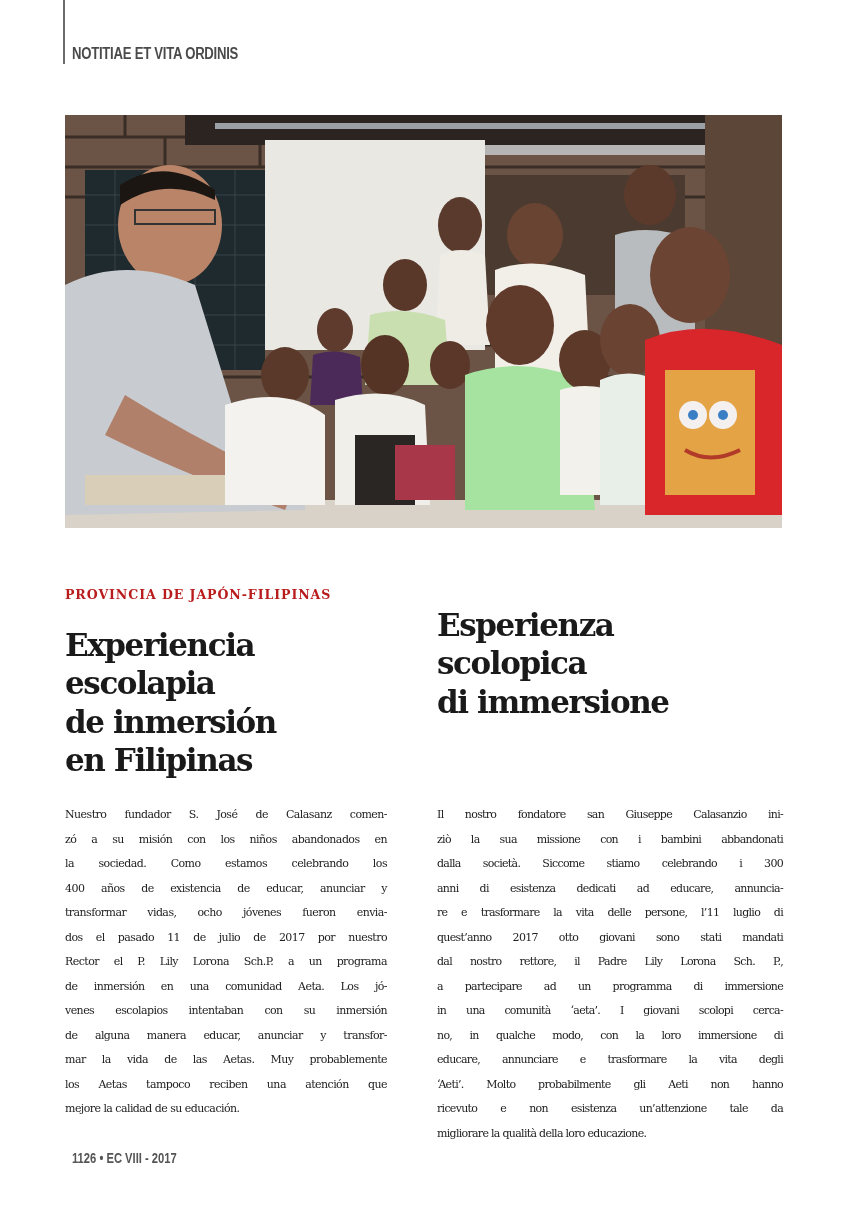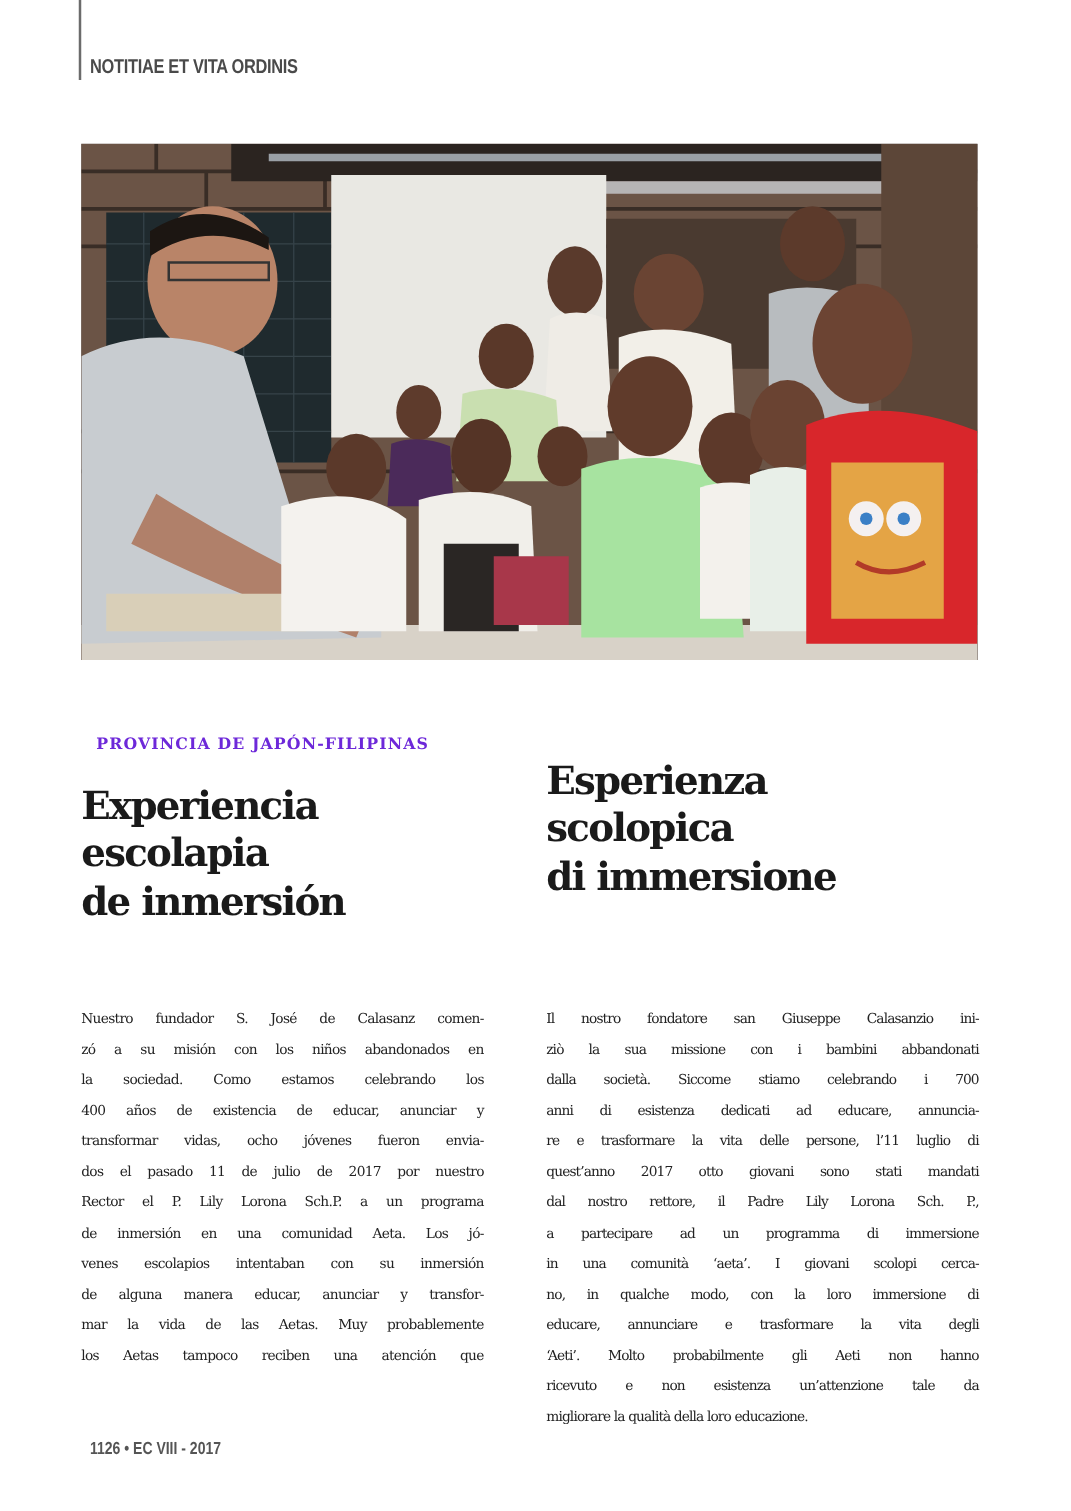--- a/index.html
+++ b/index.html
@@ -8,21 +8,21 @@
     .running-rule { position: absolute; left: 63px; top: 0; width: 2px; height: 64px; background: #6b6b6b; }
     .running-head { position: absolute; left: 72px; top: 45px; font-family: "Liberation Sans", sans-serif; font-weight: bold; font-size: 16px; letter-spacing: -0.3px; color: #4a4a4a; transform: scaleX(0.82); transform-origin: left center; white-space: nowrap; }
 
     .photo { position: absolute; left: 65px; top: 115px; width: 717px; height: 413px; overflow: hidden; background: #5a4a40; }
     .photo svg { display: block; width: 100%; height: 100%; }
 
     .col { position: absolute; top: 585px; }
     .col-left { left: 65px; width: 320px; }
     .col-right { left: 437px; width: 346px; }
 
-    .kicker { font-family: "DejaVu Serif", serif; font-weight: bold; font-size: 12.6px; letter-spacing: 0.9px; color: #6d28d9; white-space: nowrap; line-height: 20px; height: 20px; margin-left: 12px; }
+    .kicker { font-family: "DejaVu Serif", serif; font-weight: bold; font-size: 12.6px; letter-spacing: 0.9px; color: #b91c1c; white-space: nowrap; line-height: 20px; height: 20px; }
     .col-right .kicker { letter-spacing: 0.55px; }
 
     .headline { font-family: "DejaVu Serif", serif; font-weight: bold; font-size: 31px; line-height: 38.5px; letter-spacing: -1.4px; color: #1a1a1a; }
     .headline div { white-space: nowrap; }
 
     .body { position: absolute; top: 218px; font-family: "DejaVu Serif", serif; font-size: 11px; line-height: 24.5px; color: #222; }
     .col-left .body { width: 322px; letter-spacing: -0.55px; }
     .col-right .body { width: 346px; letter-spacing: -0.7px; }
     .body div { white-space: nowrap; text-align: justify; text-align-last: justify; }
     .body div.last { text-align-last: left; }
@@ -117,47 +117,49 @@
     <path d="M620 335 Q645 350 675 335" stroke="#b23a28" stroke-width="4" fill="none"></path>
   </svg>
 </div>
 
 <section class="col col-left">
   <div class="kicker">PROVINCIA DE JAPÓN-FILIPINAS</div>
   <h1 class="headline" style="margin-bottom:0;">
     <div>Experiencia</div>
     <div>escolapia</div>
     <div>de inmersión</div>
+    <div>en Filipinas</div>
   </h1>
   <div class="body">
     <div>Nuestro fundador S. José de Calasanz comen-</div>
     <div>zó a su misión con los niños abandonados en</div>
     <div>la sociedad. Como estamos celebrando los</div>
     <div>400 años de existencia de educar, anunciar y</div>
     <div>transformar vidas, ocho jóvenes fueron envia-</div>
     <div>dos el pasado 11 de julio de 2017 por nuestro</div>
     <div>Rector el P. Lily Lorona Sch.P. a un programa</div>
     <div>de inmersión en una comunidad Aeta. Los jó-</div>
     <div>venes escolapios intentaban con su inmersión</div>
     <div>de alguna manera educar, anunciar y transfor-</div>
     <div>mar la vida de las Aetas. Muy probablemente</div>
     <div>los Aetas tampoco reciben una atención que</div>
+    <div class="last">mejore la  calidad de su educación.</div>
   </div>
 </section>
 
 <section class="col col-right">
   <h1 class="headline" style="margin-bottom:0;">
     <div>Esperienza</div>
     <div>scolopica</div>
     <div>di immersione</div>
   </h1>
   <div class="body">
     <div>Il nostro fondatore san Giuseppe Calasanzio ini-</div>
     <div>ziò la sua missione con i bambini abbandonati</div>
-    <div>dalla società. Siccome stiamo celebrando i 700</div>
+    <div>dalla società. Siccome stiamo celebrando i 300</div>
     <div>anni di esistenza dedicati ad educare, annuncia-</div>
     <div>re e trasformare la vita delle persone, l’11 luglio di</div>
     <div>quest’anno 2017 otto giovani sono stati mandati</div>
     <div>dal nostro rettore, il Padre Lily Lorona Sch. P.,</div>
     <div>a partecipare ad un programma di immersione</div>
     <div>in una comunità ‘aeta’. I giovani scolopi cerca-</div>
     <div>no, in qualche modo, con la loro immersione di</div>
     <div>educare, annunciare e trasformare la vita degli</div>
     <div>‘Aeti’. Molto probabilmente gli Aeti non hanno</div>
     <div>ricevuto e non esistenza un’attenzione tale da</div>

